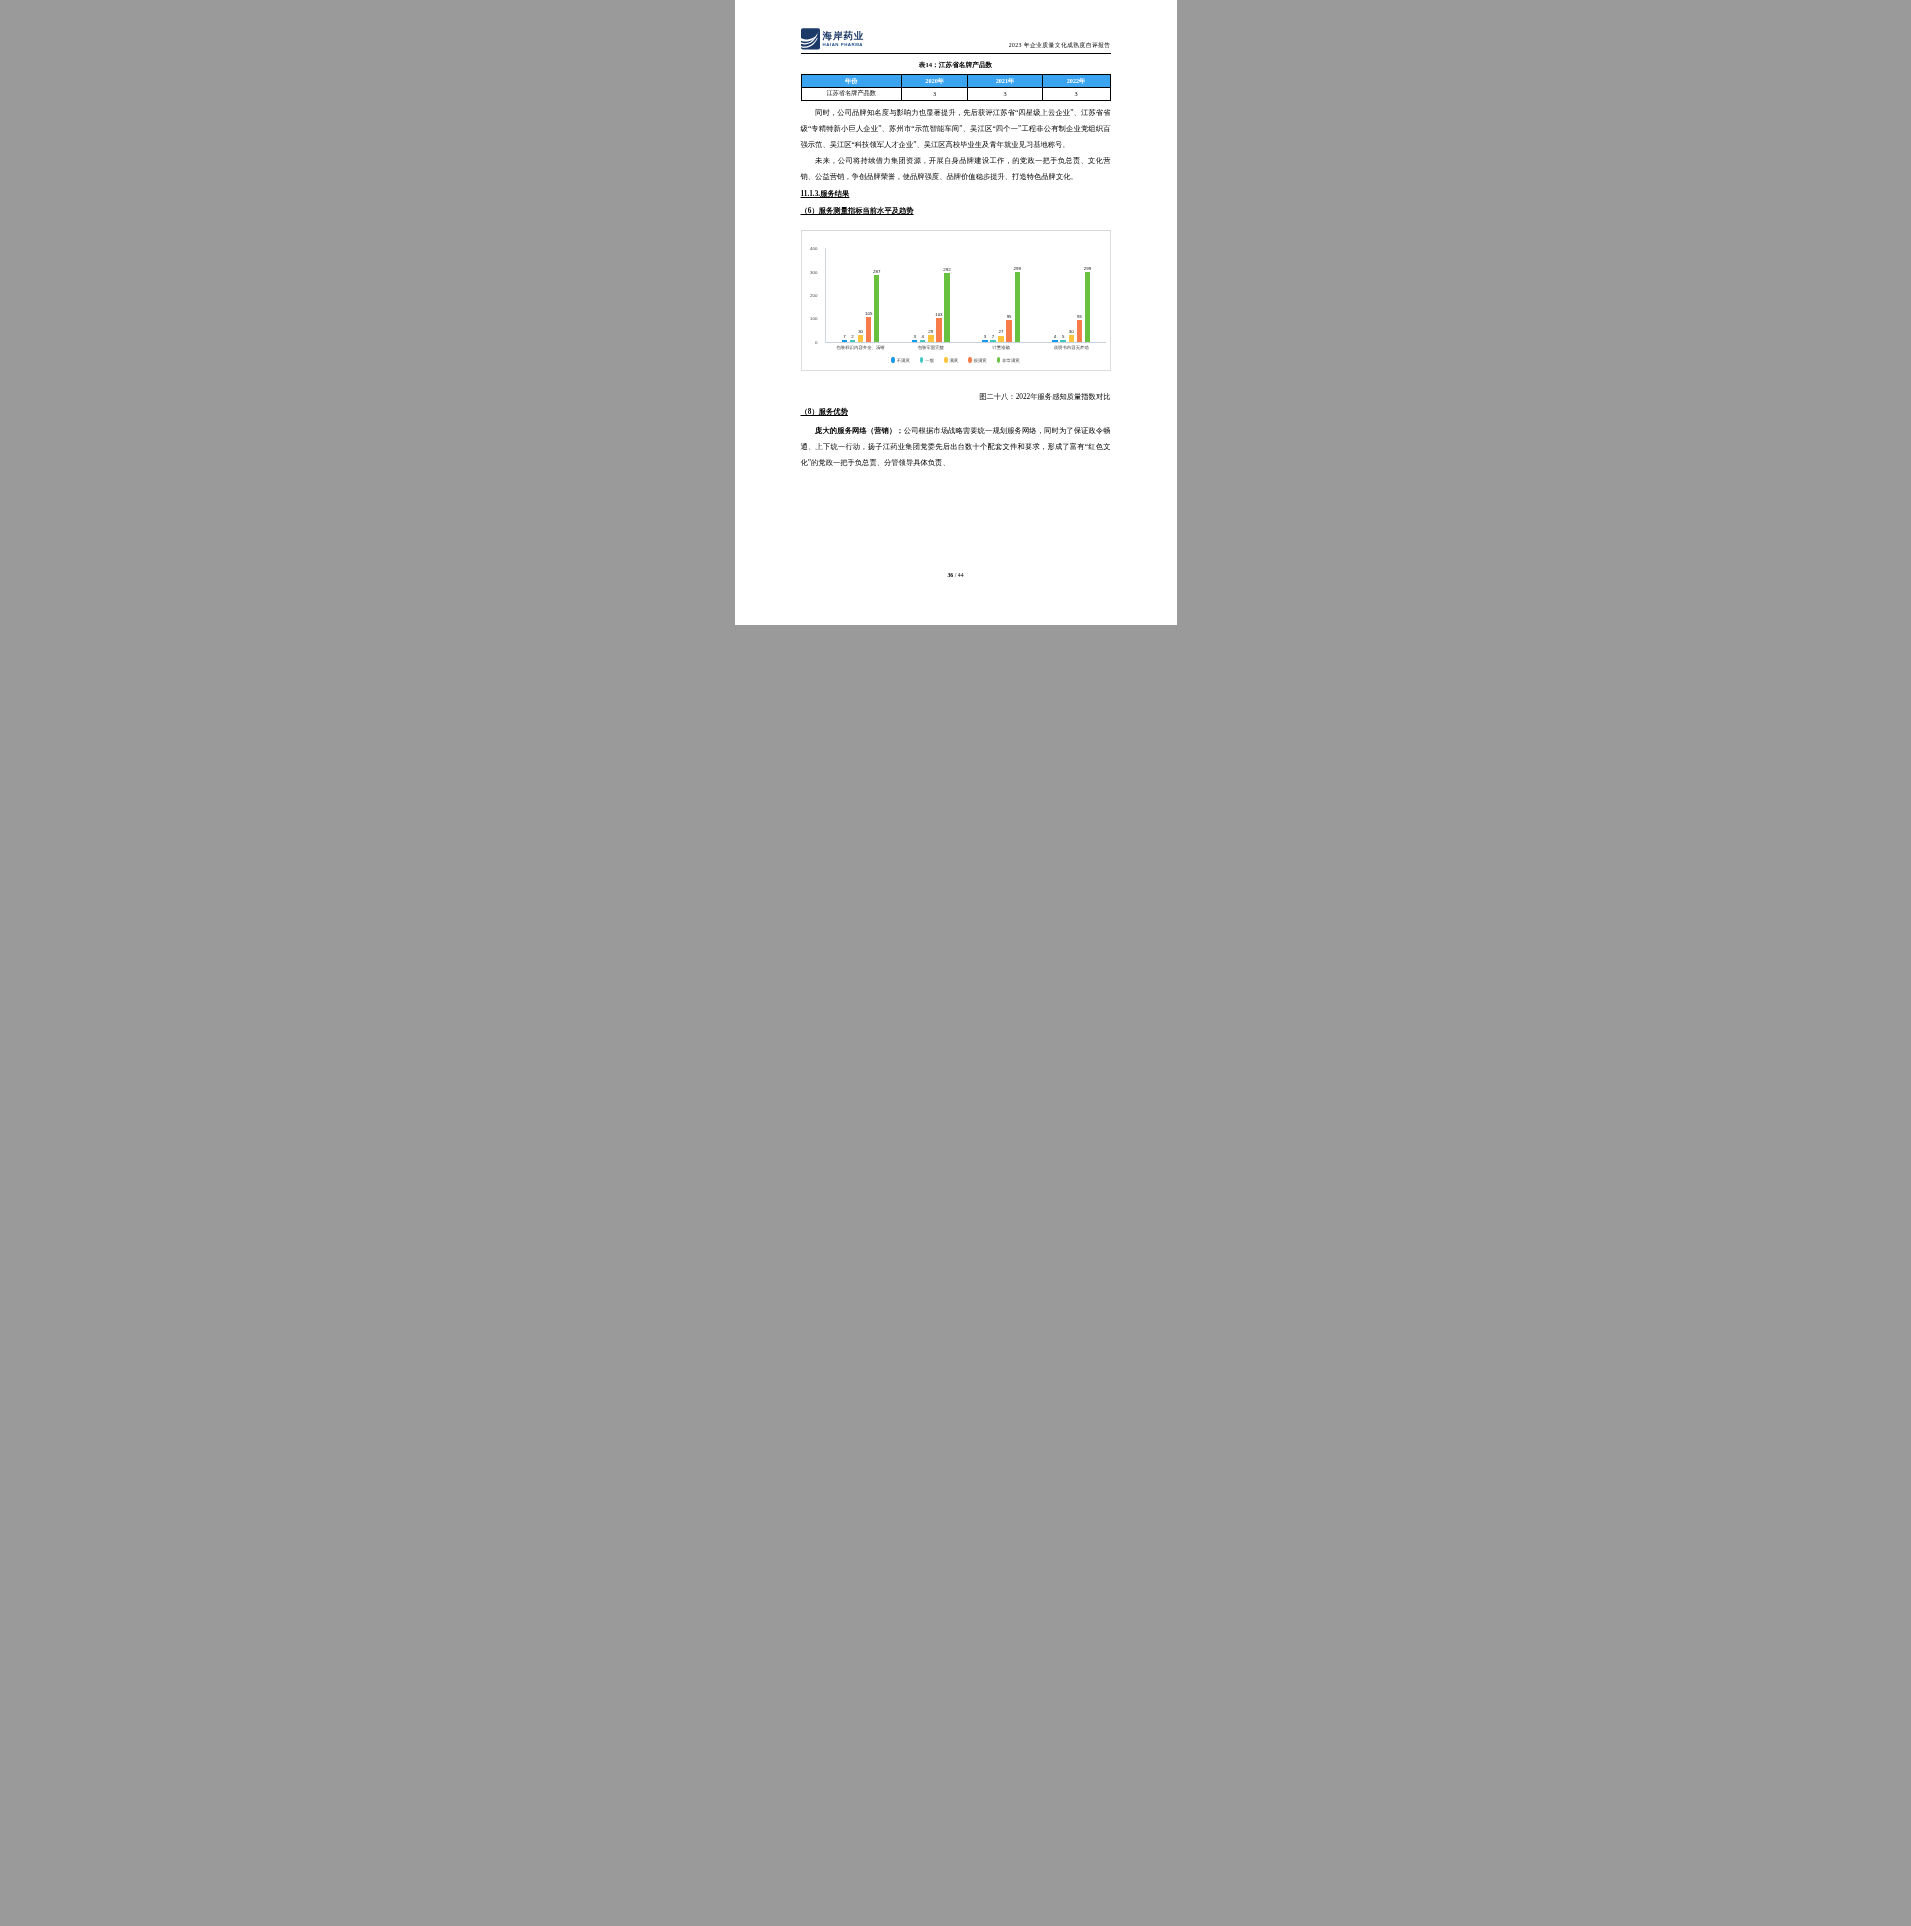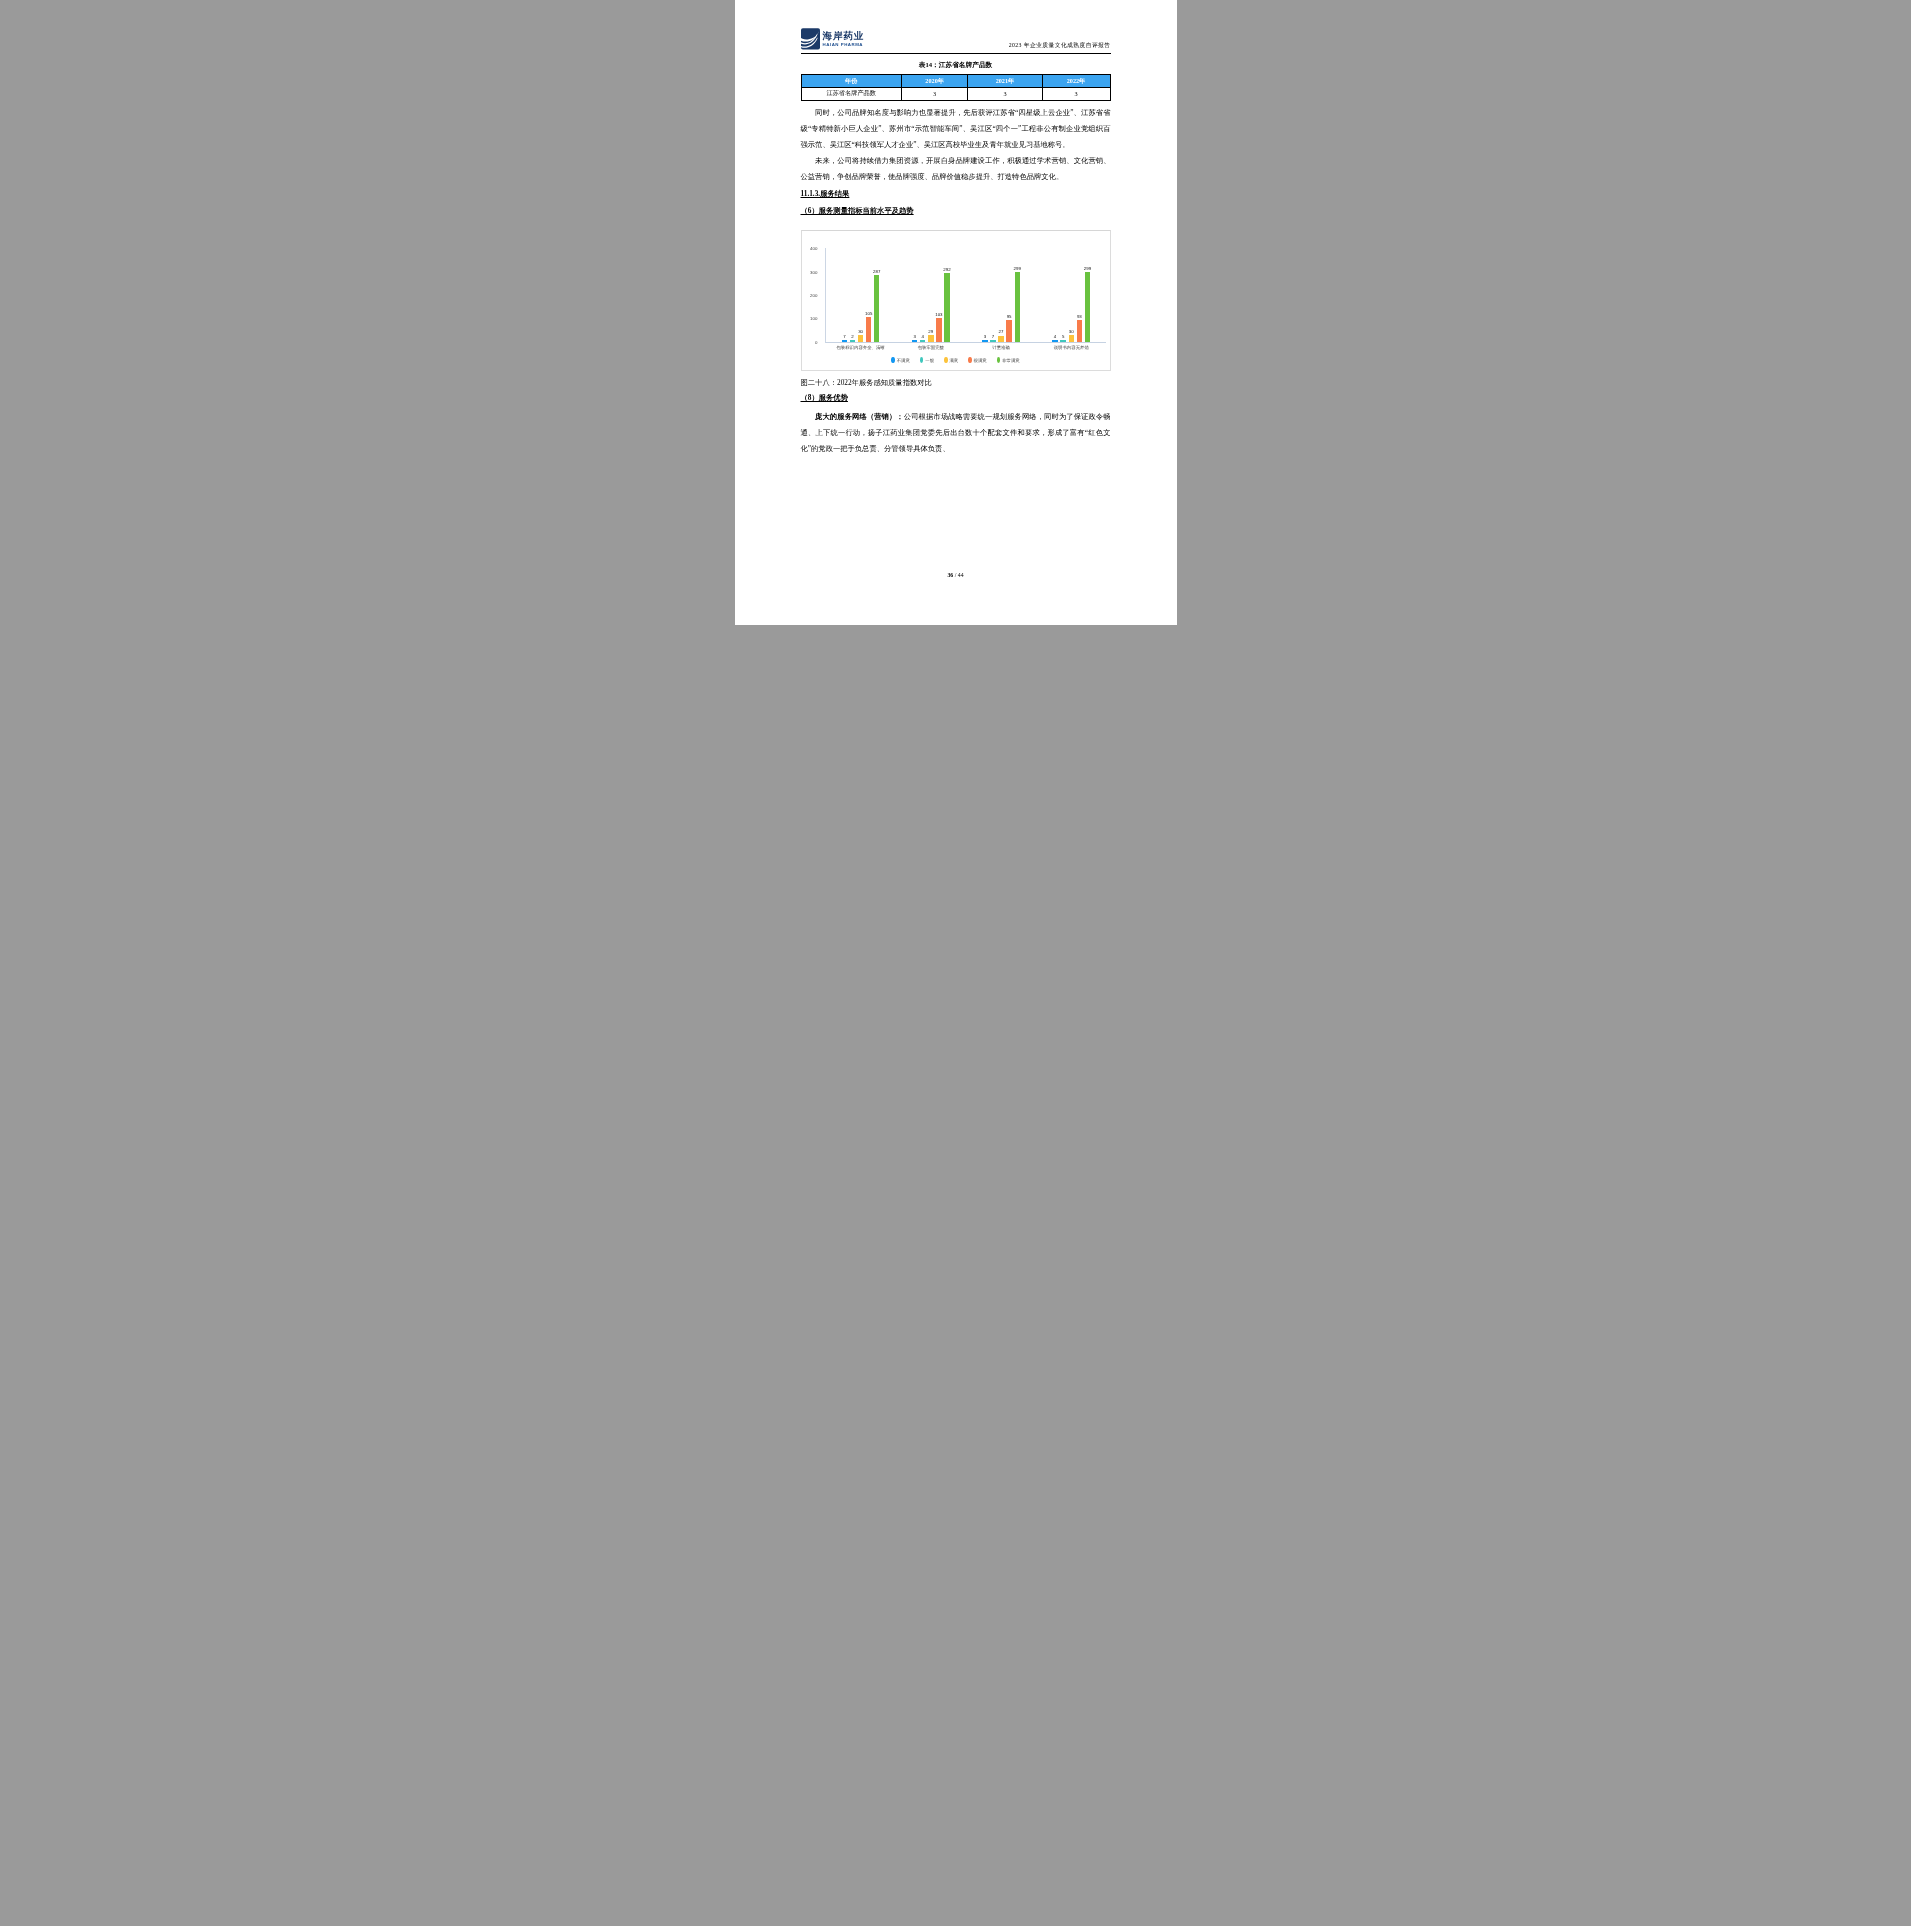--- a/index.html
+++ b/index.html
@@ -61,21 +61,21 @@
     position:absolute;top:100%;left:50%;transform:translateX(-50%);
     margin-top:3.5px;font-size:4.4px;color:#3f3f3f;white-space:nowrap;
   }
   .legend{
     position:absolute;left:0;right:0;bottom:7px;
     display:flex;justify-content:center;align-items:center;gap:10px;
   }
   .legend-item{display:flex;align-items:center;gap:1.9px;font-size:4.4px;color:#3f3f3f;}
   .legend-marker{width:3.5px;height:5.8px;border-radius:50%;}
   
-  .fig-caption{text-align:left;font-size:7.3px;line-height:10.8px;margin-top:7px;}
+  .fig-caption{text-align:right;font-size:7.3px;line-height:10.8px;margin-top:21px;}
   .footer{
     position:absolute;top:572px;left:0;width:100%;
     text-align:center;font-size:5.8px;
   }
   .footer .pg{font-weight:bold;}
 </style>
 </head>
 <body>
 
 <div class="page">
@@ -119,21 +119,21 @@
         <tr>
           <td>江苏省名牌产品数</td>
           <td>3</td>
           <td>3</td>
           <td>3</td>
         </tr>
       </tbody>
     </table>
 
     <p class="para mt">同时，公司品牌知名度与影响力也显著提升，先后获评江苏省“四星级上云企业”、江苏省省级“专精特新小巨人企业”、苏州市“示范智能车间”、吴江区“四个一”工程非公有制企业党组织百强示范、吴江区“科技领军人才企业”、吴江区高校毕业生及青年就业见习基地称号。</p>
-    <p class="para">未来，公司将持续借力集团资源，开展自身品牌建设工作，积极通过学术营销、文化营销、公益营销，争创品牌荣誉，使品牌强度、品牌价值稳步提升、打造特色品牌文化。</p>
+    <p class="para">未来，公司将持续借力集团资源，开展自身品牌建设工作，的党政一把手负总责、文化营销、公益营销，争创品牌荣誉，使品牌强度、品牌价值稳步提升、打造特色品牌文化。</p>
 
     <h3 class="heading">11.1.3.服务结果</h3>
     <h3 class="heading">（6）服务测量指标当前水平及趋势</h3>
 
 
     <div class="chart-panel">
       <div class="yticks">
           <span class="ytick" style="bottom:0px">0</span>
           <span class="ytick" style="bottom:23.5px">100</span>
           <span class="ytick" style="bottom:47px">200</span>

